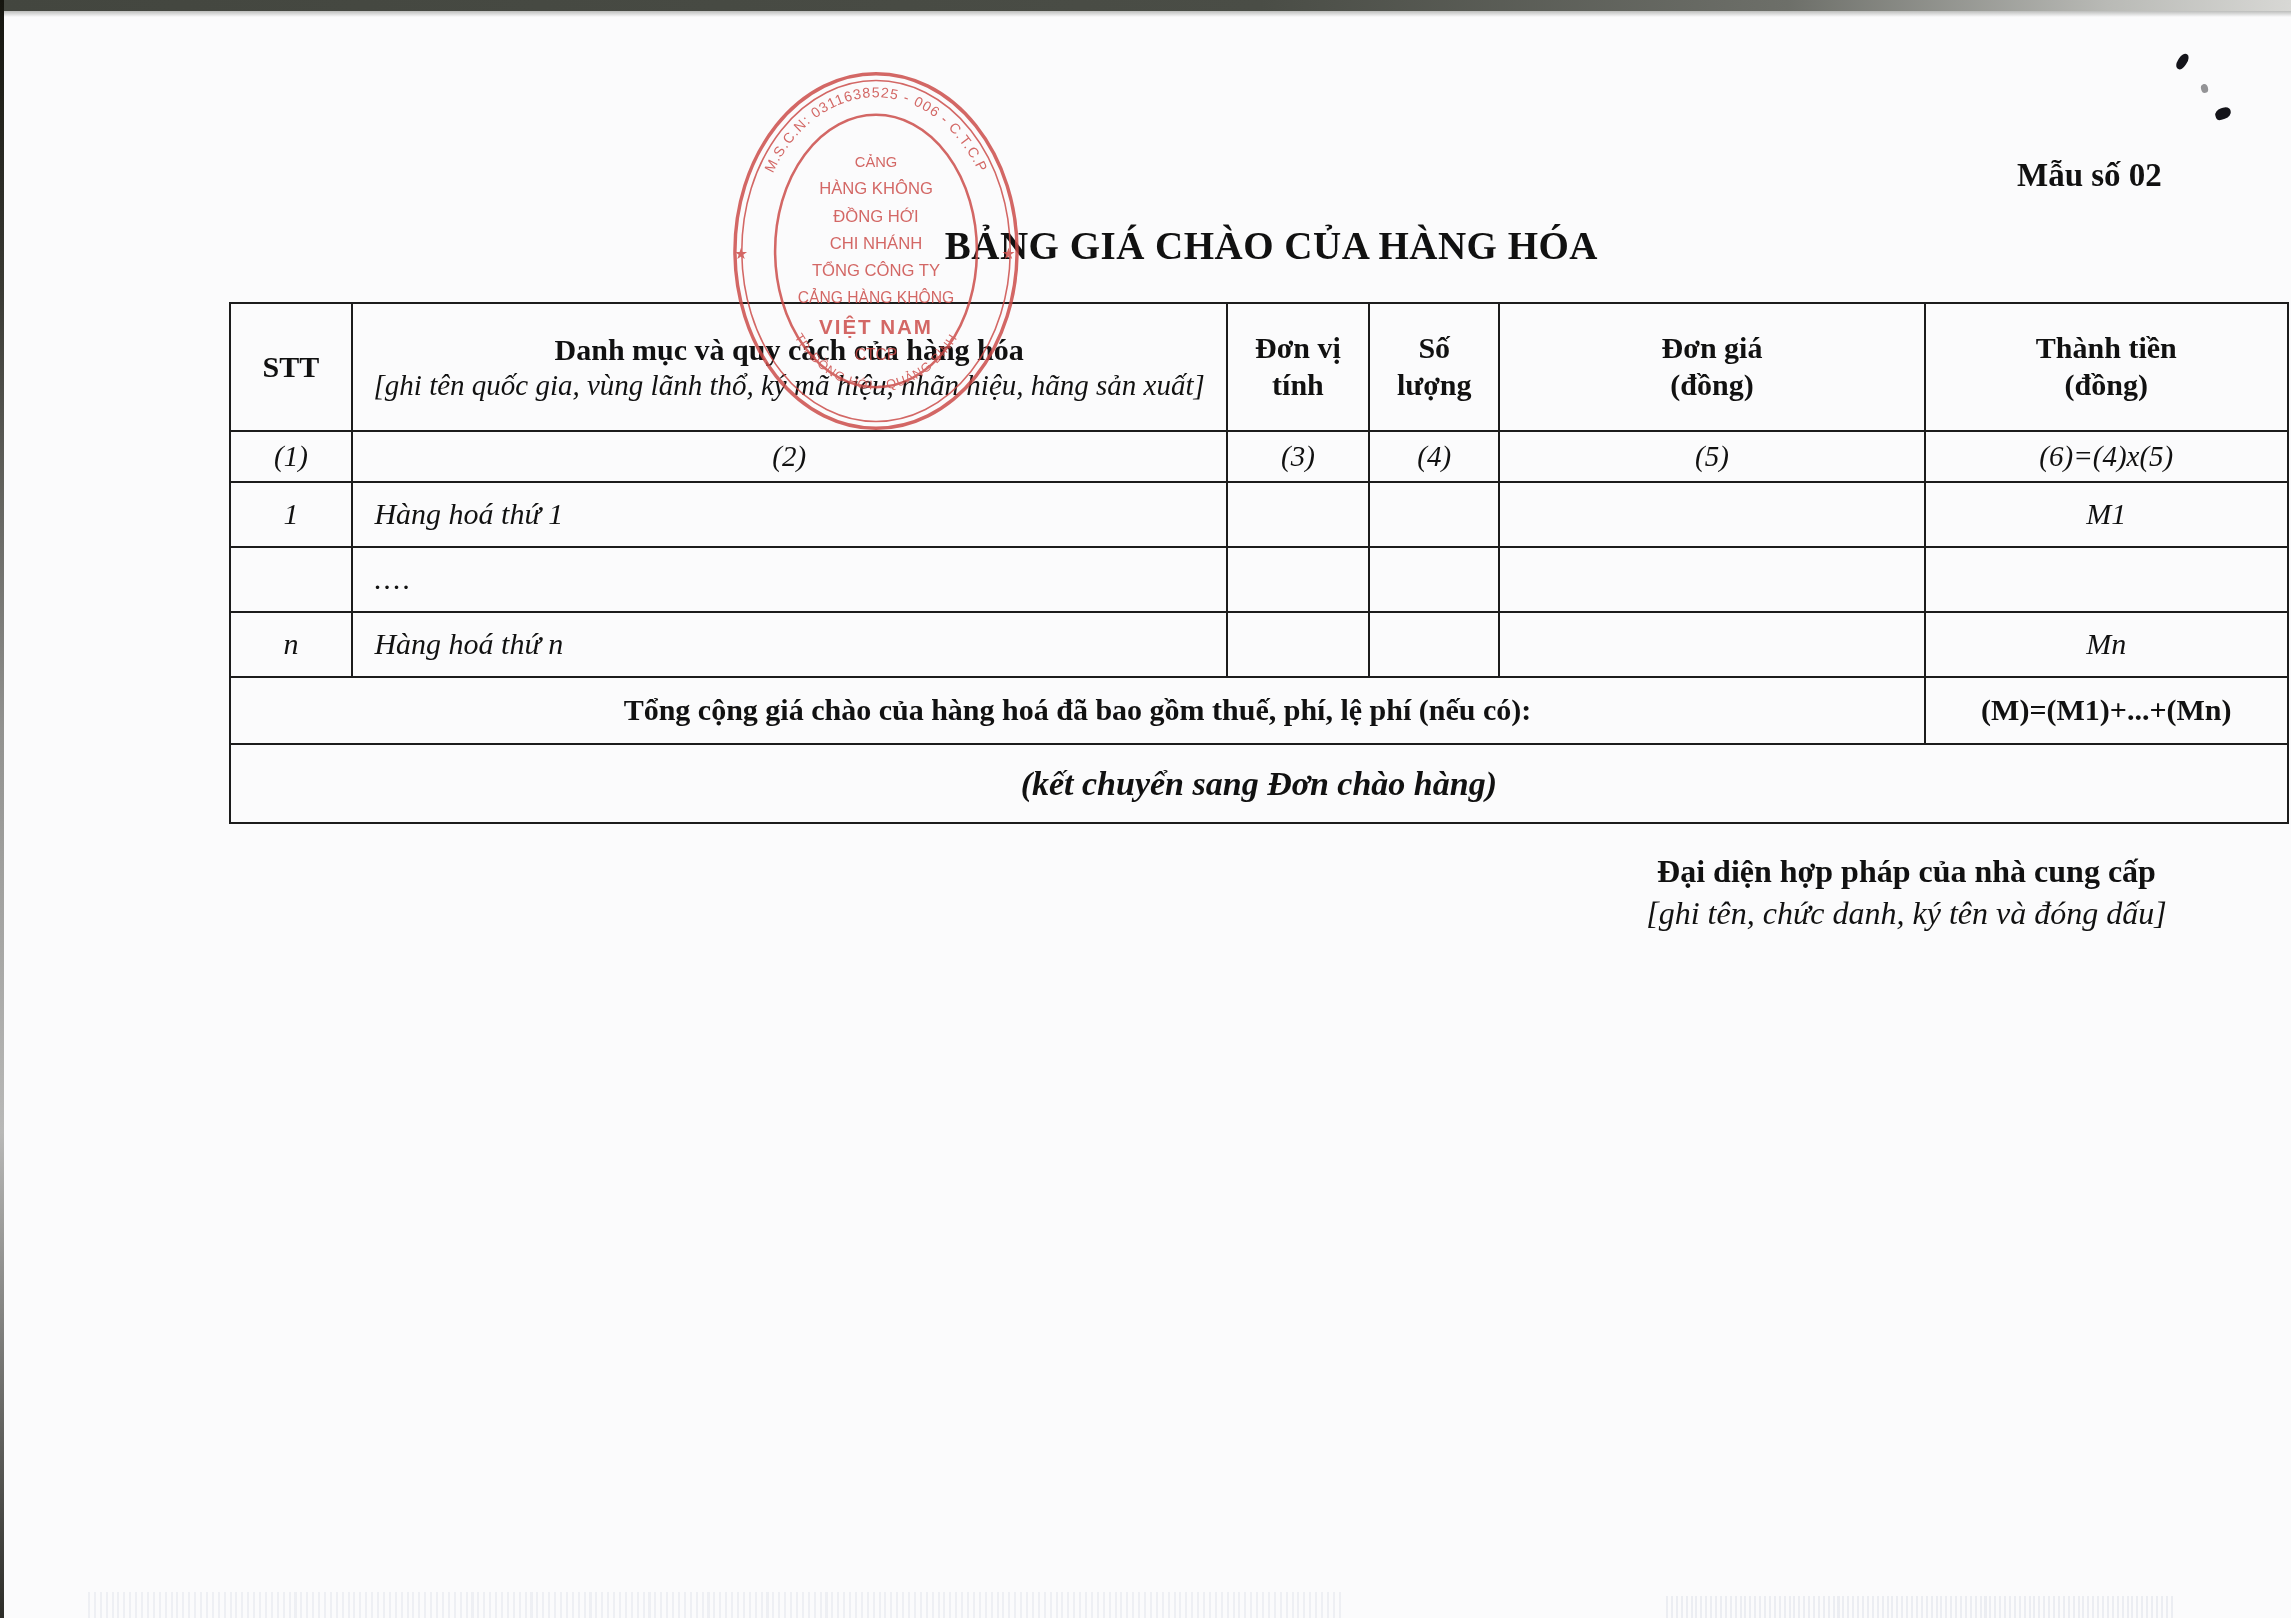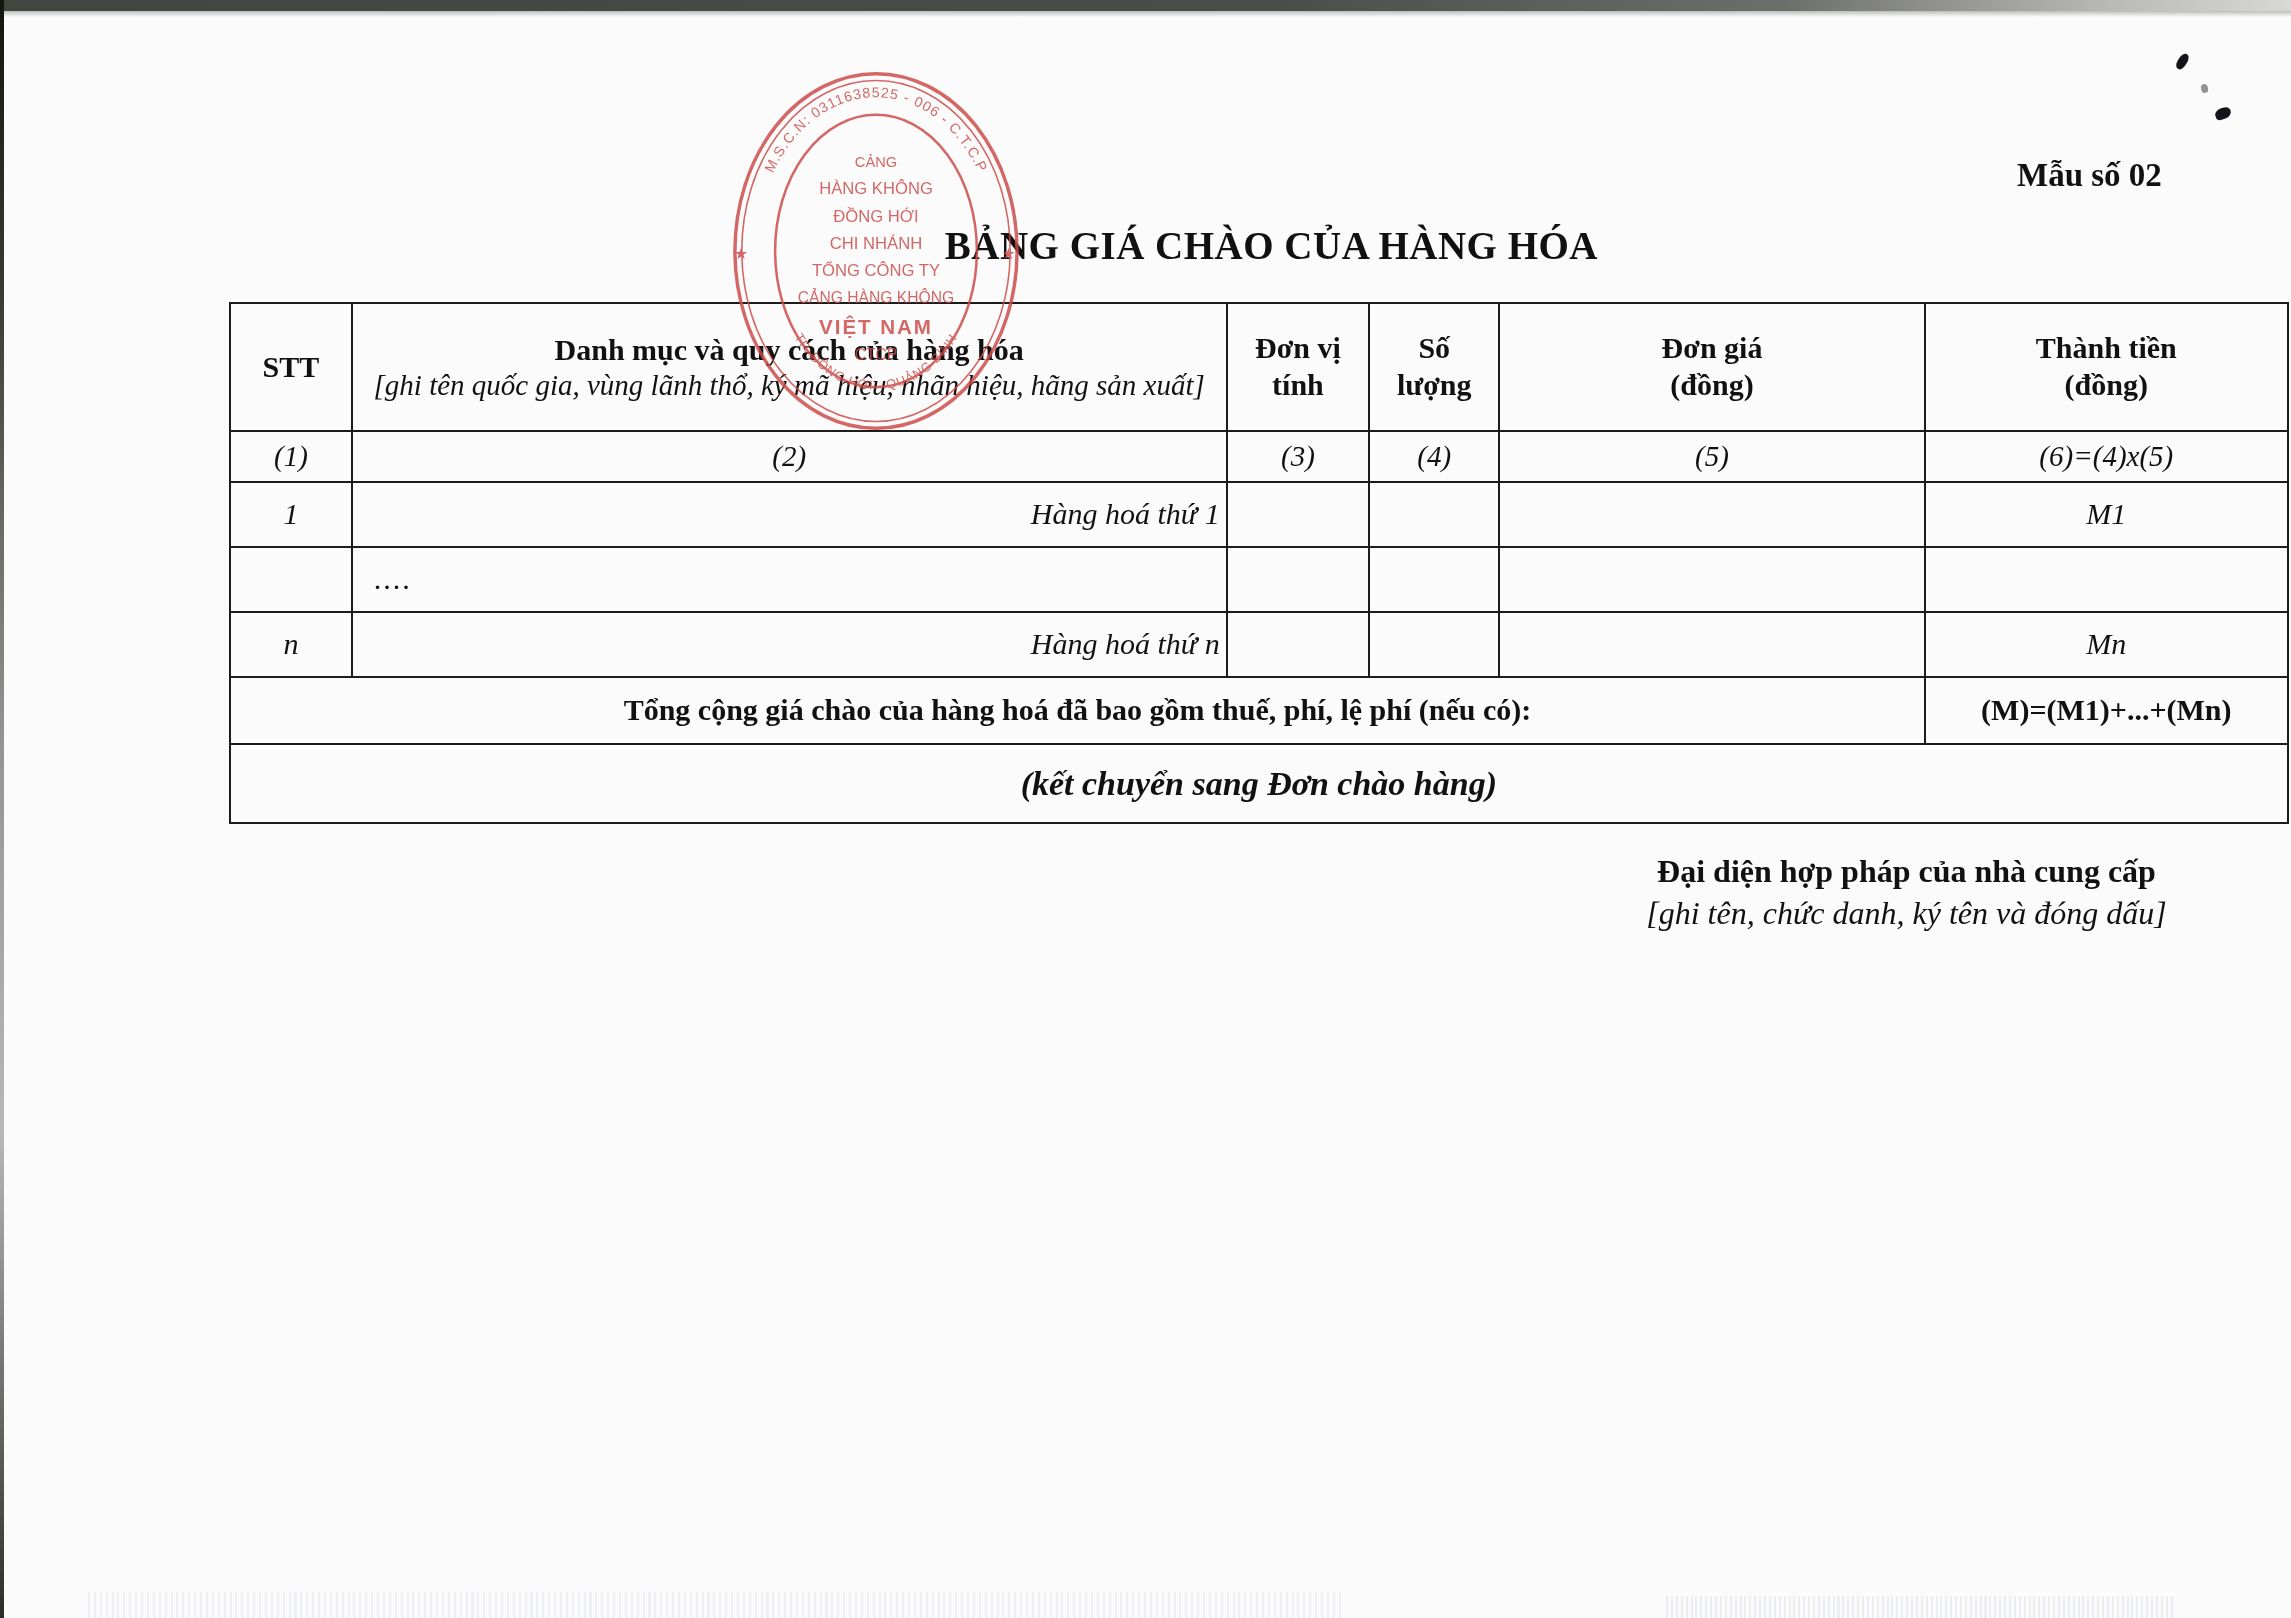--- a/index.html
+++ b/index.html
@@ -71,21 +71,21 @@
   }
   table.quote{border:2.9px solid #1c1c1c;}
   .col-1{width:108px;}.col-2{width:861px;}.col-3{width:129px;}
   .col-4{width:116px;margin-left:42px;}.col-5{width:412px;border-radius:31px;}.col-6{width:349px;}
   tr.hdr td{height:122px;font-weight:bold;}
   .hdr-main{font-weight:bold;font-size:30px;}
   .hdr-sub{font-weight:normal;font-style:italic;font-size:29px;line-height:1.18;}
   .pre{white-space:pre-line;}
   tr.numrow td{height:45px;font-style:italic;font-size:29px;font-weight:normal;}
   tr.datarow td{height:59px;font-style:italic;}
-  tr.datarow .cell-left{text-align:right;padding-left:21.6px;}
+  tr.datarow .cell-left{text-align:left;padding-left:21.6px;}
   tr.dotsrow td{height:59px;font-style:italic;}
   tr.dotsrow .cell-left{text-align:left;padding-left:21.6px;letter-spacing:2px;}
   tr.totalrow td{height:61px;}
   .total-label{font-weight:bold;font-size:31px;border-radius:23px;}
   .total-value{font-weight:bold;font-size:30px;padding:2px 2px;}
   tr.noterow td{height:73px;font-style:italic;font-size:34px;font-weight:bold;}
 
   .signature{
     position:absolute;left:1598px;top:851px;width:617px;
     text-align:center;

